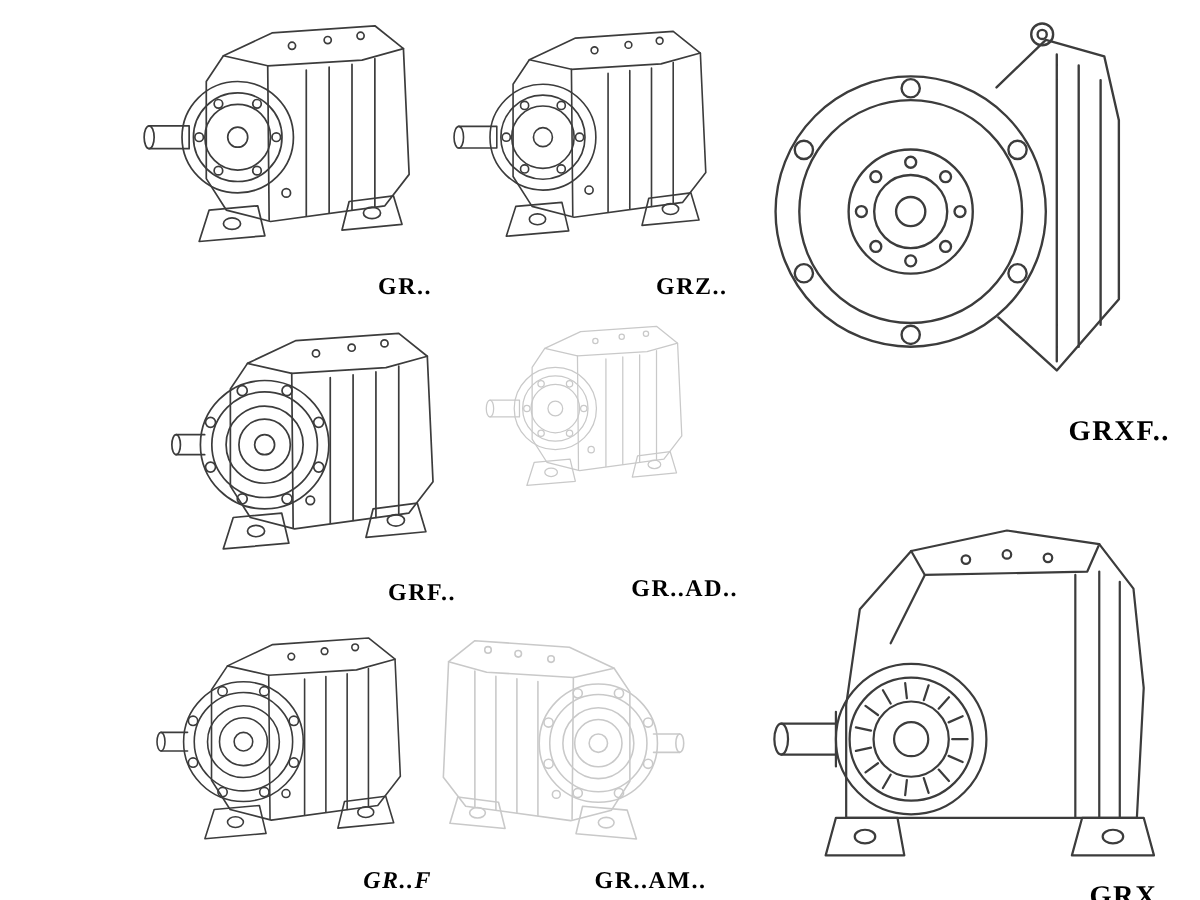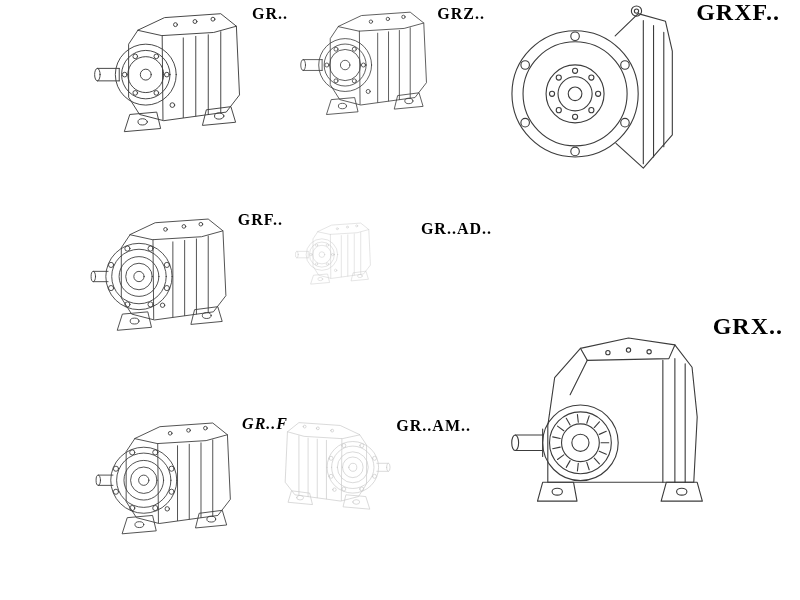--- a/index.html
+++ b/index.html
@@ -1,33 +1,33 @@
 <!DOCTYPE html>
 <html><head>
 <meta charset="utf-8">
 <style>
   html,body{margin:0;padding:0;}
   body{
     width:800px;height:600px;position:relative;background:#ffffff;
     font-family:"Liberation Serif", serif;overflow:hidden;
   }
   .cell{
-    position:absolute;display:flex;flex-direction:row;align-items:flex-start;
+    position:absolute;display:flex;flex-direction:column;align-items:flex-end;
   }
   .art{flex:1;width:100%;display:flex;align-items:center;justify-content:center;min-height:0;}
   .art svg{width:100%;height:100%;}
   .normal{color:#3c3c3c;}
   .faint{color:#c9c9c9;}
   figure{margin:0;}
   figcaption{
     height:24px;display:flex;align-items:center;justify-content:center;
     font-weight:bold;font-size:16px;color:#000;letter-spacing:1px;
     font-family:"Liberation Serif", serif;
   }
-  figcaption.big{font-size:24px;}
+  figcaption.big{font-size:19px;}
   .flip{transform:scaleX(-1);}
   .defs-holder{position:absolute;width:0;height:0;overflow:hidden;}
 </style>
 </head>
 <body>
 
 <svg class="defs-holder" aria-hidden="true">
   <defs>
 
     <symbol id="sym-gr" viewBox="0 0 210 185">
@@ -164,30 +164,30 @@
 
 <figure class="cell" style="left:500px;top:0px;width:280px;height:300px;">
   <div class="art">
     <svg class="normal" viewBox="0 0 230 215">
         <use href="#sym-grxf"></use>
       </svg>
   </div>
   <figcaption class="big">GRXF..</figcaption>
 </figure>
 
-<figure class="cell" style="left:83px;top:208px;width:200px;height:200px;">
+<figure class="cell" style="left:104px;top:208px;width:200px;height:200px;">
   <div class="art">
     <svg class="normal" viewBox="0 0 210 185">
         <use href="#sym-grf"></use>
       </svg>
   </div>
   <figcaption>GRF..</figcaption>
 </figure>
 
-<figure class="cell" style="left:292px;top:217px;width:200px;height:198px;gap:44px;">
+<figure class="cell" style="left:292px;top:207px;width:200px;height:198px;gap:44px;">
   <div class="art">
     <svg class="faint" viewBox="0 0 210 185">
         <use href="#sym-gr"></use>
       </svg>
   </div>
   <figcaption>GR..AD..</figcaption>
 </figure>
 
 <figure class="cell" style="left:88px;top:412px;width:200px;height:188px;font-style:italic;">
   <div class="art">

